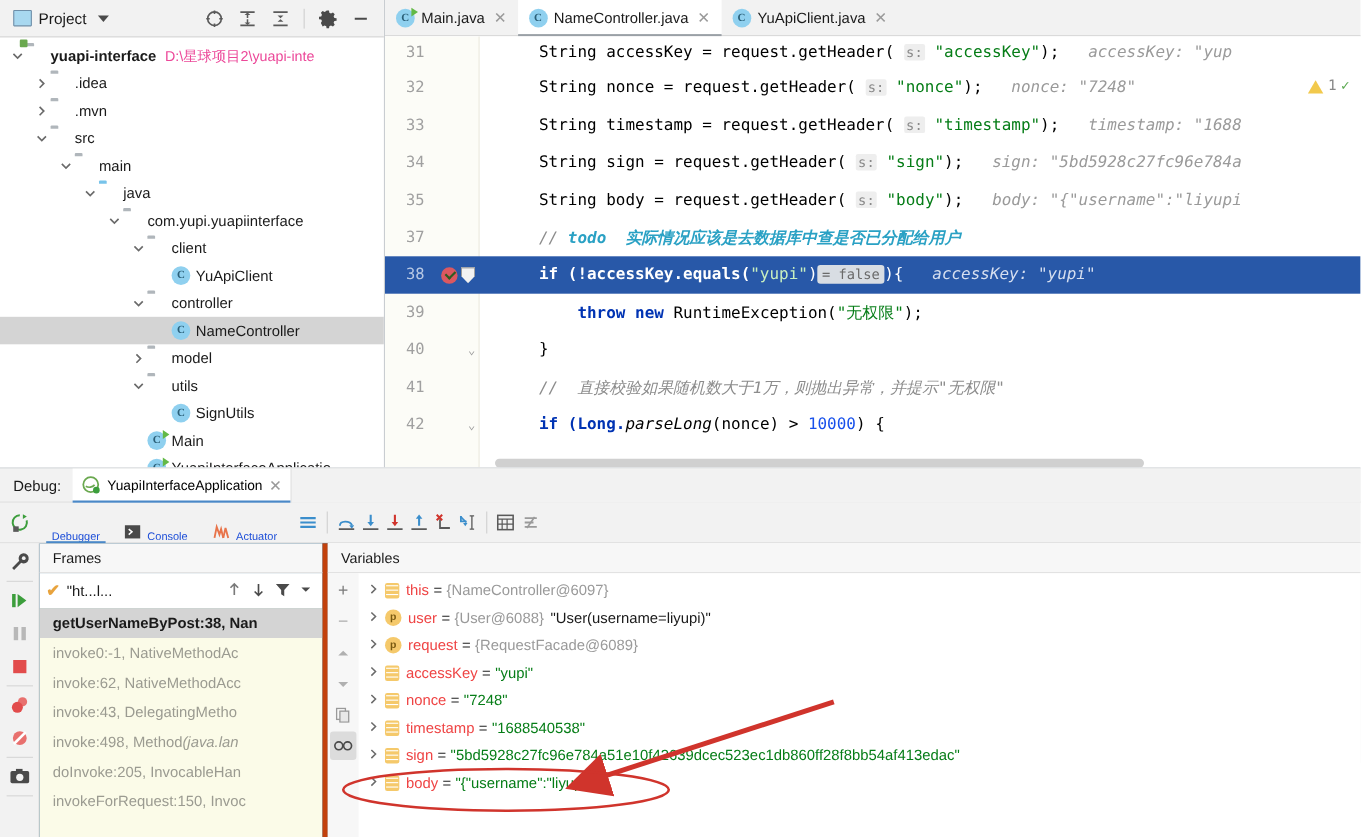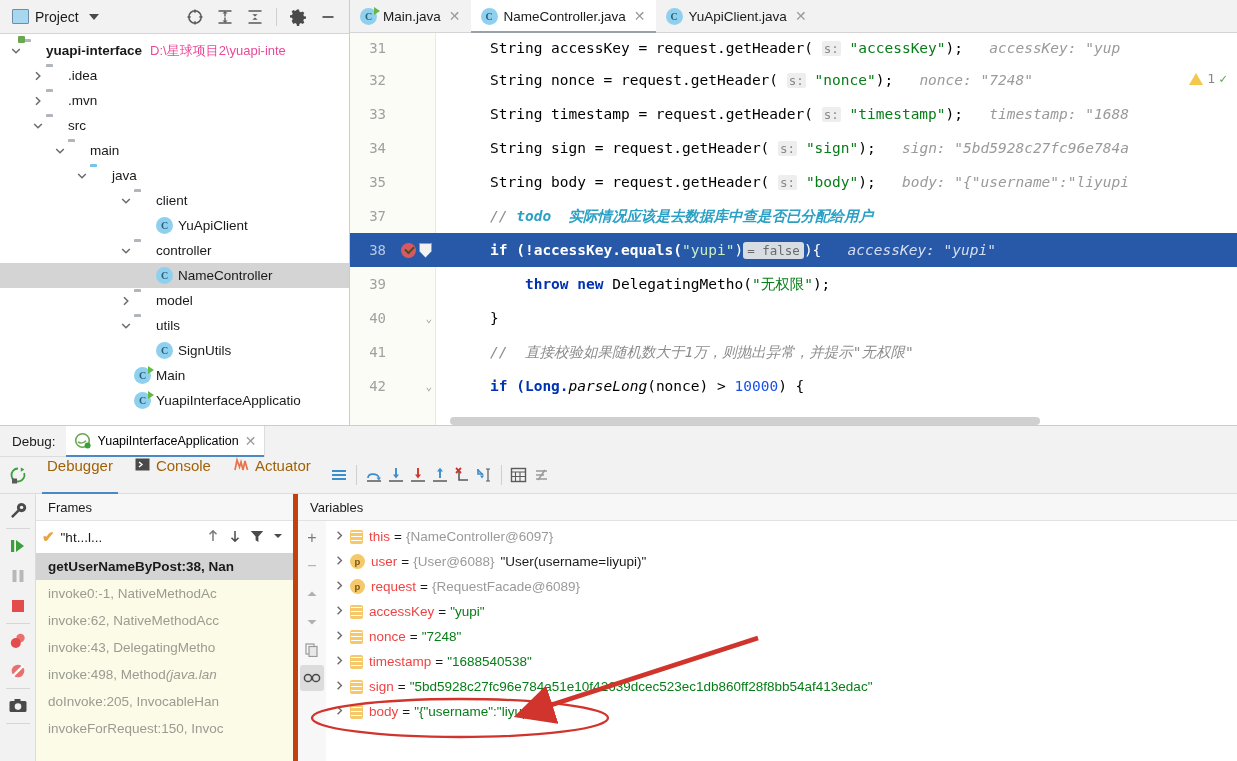--- a/index.html
+++ b/index.html
@@ -135,21 +135,21 @@
   .debug-panel { position:absolute; left:0; top:425px; width:1237px; height:336px; background:#f7f7f7; border-top:1px solid #c9cdd1; }
   .debug-title-bar { height:31px; display:flex; align-items:center; background:#f2f2f2; border-bottom:1px solid #dcdcdc; }
   .debug-label { padding:0 10px 0 12px; font-size:13.5px; color:#1a1a1a; }
   .run-tab { display:flex; align-items:center; gap:6px; height:31px; padding:0 8px; position:relative; background:#fff;}
   .run-tab::after { content:""; position:absolute; left:0; right:0; bottom:0; height:2px; background:#4a88c7; }
   .spring-icon { width:18px;height:18px;position:relative; }
   .debug-title-rest { flex:1; background:#f2f2f2; border-left:1px solid #dcdcdc; height:31px;}
 
   .debug-toolbar { height:37px; display:flex; align-items:center; background:#f2f2f2; border-bottom:1px solid #dcdcdc; }
   .dt-left { width:36px; display:flex; align-items:center; justify-content:center; }
-  .dtab { display:flex; align-items:flex-start; gap:6px; padding:0 11px; height:37px; font-size:15px; color:#a16207; position:relative;}
+  .dtab { display:flex; align-items:flex-end; gap:6px; padding:0 11px; height:37px; font-size:10px; color:#1d4ed8; position:relative;}
   .dtab.active::after { content:""; position:absolute; left:6px; right:6px; bottom:0; height:2px; background:#4a88c7; }
   .dt-sep { width:1px; height:20px; background:#cfcfcf; margin:0 6px; }
   .dt-icon { width:22px; height:22px; display:flex; align-items:center; justify-content:center; }
 
   .debug-body { position:absolute; left:0; top:68px; right:0; bottom:0; display:flex; }
   .dbg-sidebar { width:36px; background:#f2f2f2; border-right:1px solid #dcdcdc; display:flex; flex-direction:column; align-items:center; padding-top:2px; }
   .dbg-sidebar .sb { width:28px; height:30px; display:flex; align-items:center; justify-content:center; }
   .dbg-sidebar .sbsep { width:24px; height:1px; background:#d6d6d6; margin:2px 0; }
 
   .frames-col { width:262px; background:#0c4a6e; border-right:5px solid #c2410c; position:relative; }
@@ -278,20 +278,29 @@
         </div>
         <div class="tree-row" style="padding-left: 74px;">
           <span class="tw">
             <svg width="12" height="12" viewBox="0 0 12 12">
               <path d="M2.2 4L6 7.8 9.8 4" fill="none" stroke="#6a6a6a" stroke-width="1.5"></path>
             </svg>
           </span>
           <span class="ic"><span class="folder java"></span></span>
           <span class="lbl">java</span>
         </div>
+        <div class="tree-row" style="padding-left: 96px;">
+          <span class="tw">
+            <svg width="12" height="12" viewBox="0 0 12 12">
+              <path d="M2.2 4L6 7.8 9.8 4" fill="none" stroke="#6a6a6a" stroke-width="1.5"></path>
+            </svg>
+          </span>
+          <span class="ic"><span class="folder pkg"></span></span>
+          <span class="lbl">com.yupi.yuapiinterface</span>
+        </div>
         <div class="tree-row" style="padding-left: 118px;">
           <span class="tw">
             <svg width="12" height="12" viewBox="0 0 12 12">
               <path d="M2.2 4L6 7.8 9.8 4" fill="none" stroke="#6a6a6a" stroke-width="1.5"></path>
             </svg>
           </span>
           <span class="ic"><span class="folder pkg"></span></span>
           <span class="lbl">client</span>
         </div>
         <div class="tree-row" style="padding-left: 140px;">
@@ -430,21 +439,21 @@
           <span class="gicons">
             <span class="bp"></span>
             <span class="arrow-marker"></span>
           </span>
           <span class="ctext"><span class="k">if (!accessKey.equals(</span><span class="s">"yupi"</span><span>)</span><span class="valhint">= false</span><span>){</span>   <span class="hint">accessKey: "yupi"</span></span>
         </div>
 
         <div class="cline">
           <span class="lnum">39</span>
           <span class="gicons"></span>
-          <span class="ctext">    <span class="k">throw new</span><span> DelegatingMetho(</span><span class="s">"无权限"</span><span>);</span></span>
+          <span class="ctext">    <span class="k">throw new</span><span> RuntimeException(</span><span class="s">"无权限"</span><span>);</span></span>
         </div>
 
         <div class="cline">
           <span class="lnum">40</span>
           <span class="gicons"><span class="fold">⌄</span></span>
           <span class="ctext"><span>}</span></span>
         </div>
 
         <div class="cline">
           <span class="lnum">41</span>

